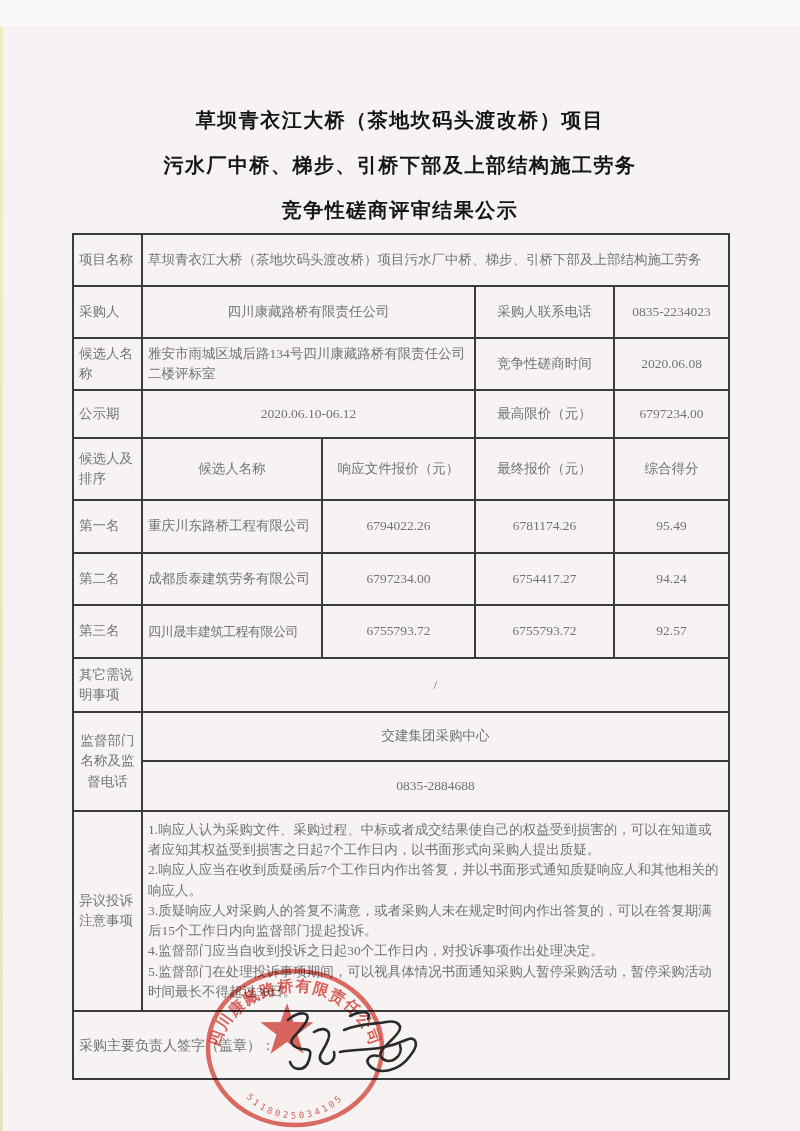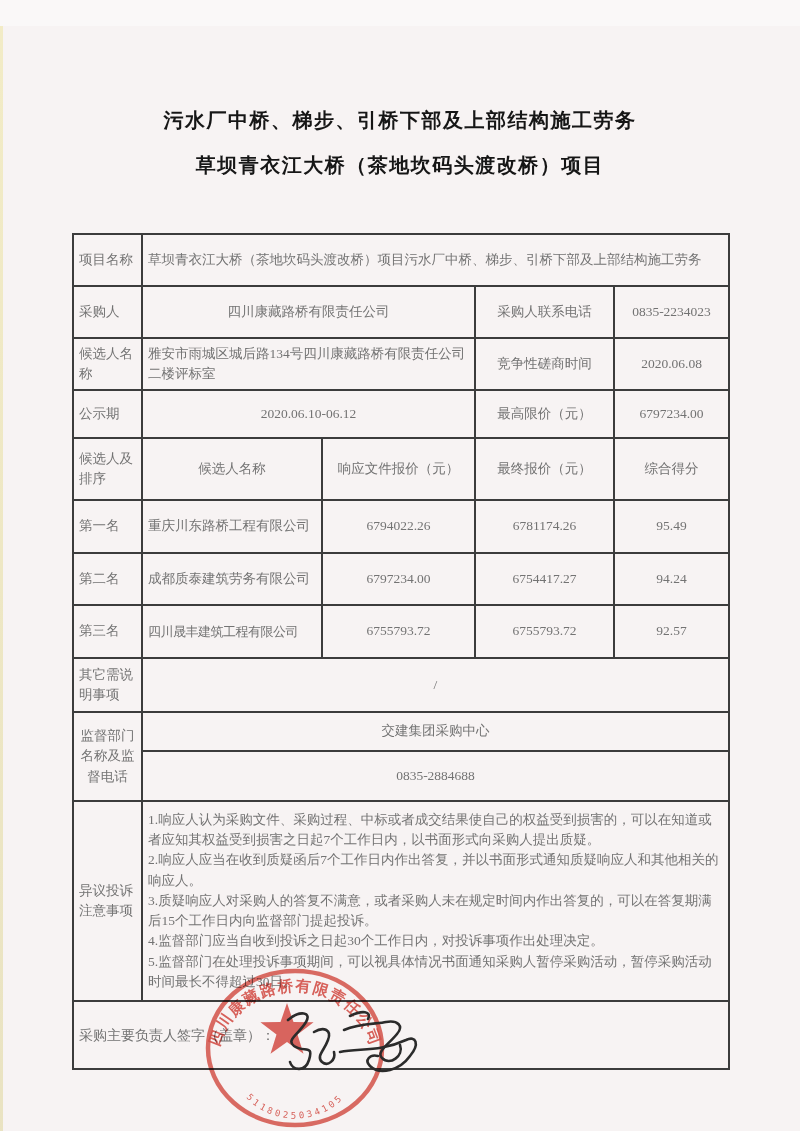--- a/index.html
+++ b/index.html
@@ -54,22 +54,23 @@
     position:absolute; left:278px; top:998px; width:150px; height:88px;
     pointer-events:none;
   }
 </style>
 </head>
 <body>
 
 <div class="page">
 
   <div class="titles">
+    <div>草坝青衣江大桥（茶地坎码头渡改桥）项目</div>
     <div>污水厂中桥、梯步、引桥下部及上部结构施工劳务</div>
-    <div>草坝青衣江大桥（茶地坎码头渡改桥）项目</div>
+    <div>竞争性磋商评审结果公示</div>
   </div>
 
   <table class="doc">
     <colgroup>
       <col style="width:69px">
         <col style="width:180px">
         <col style="width:153px">
       <col style="width:139px">
         <col style="width:115px">
     </colgroup>
@@ -131,21 +132,21 @@
       <td class="ctr">6755793.72</td>
       <td class="ctr">6755793.72</td>
       <td class="ctr">92.57</td>
     </tr>
 
     <tr style="height:54px">
       <td class="lbl">其它需说明事项</td>
       <td class="ctr" colspan="4">/</td>
     </tr>
 
-    <tr style="height:39px">
+    <tr style="height:49px">
       <td class="lblc" rowspan="2">监督部门名称及监督电话</td>
       <td class="ctr" colspan="4">交建集团采购中心</td>
     </tr>
     <tr style="height:50px">
       <td class="ctr" colspan="4">0835-2884688</td>
     </tr>
 
     <tr style="height:200px">
       <td class="lbl">异议投诉注意事项</td>
       <td class="notes" colspan="4">

